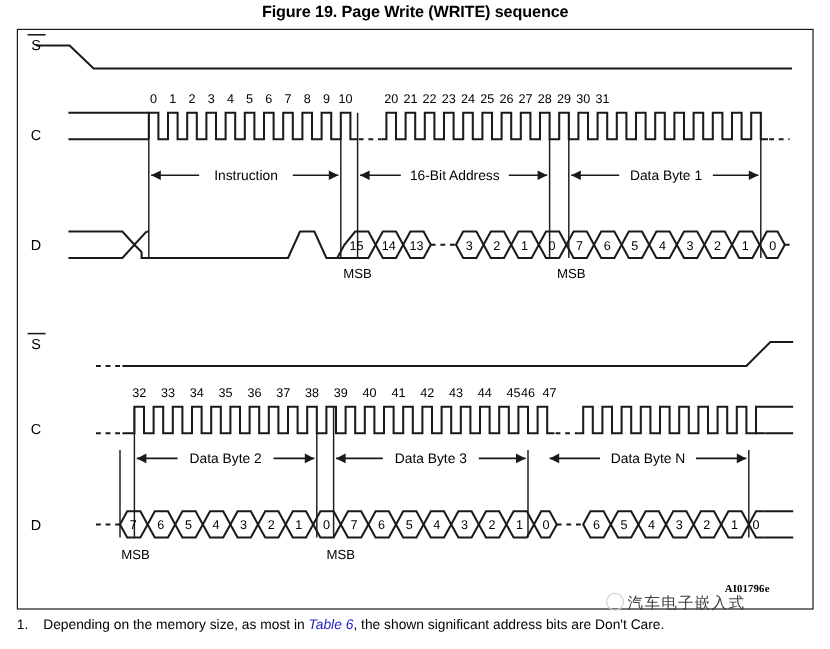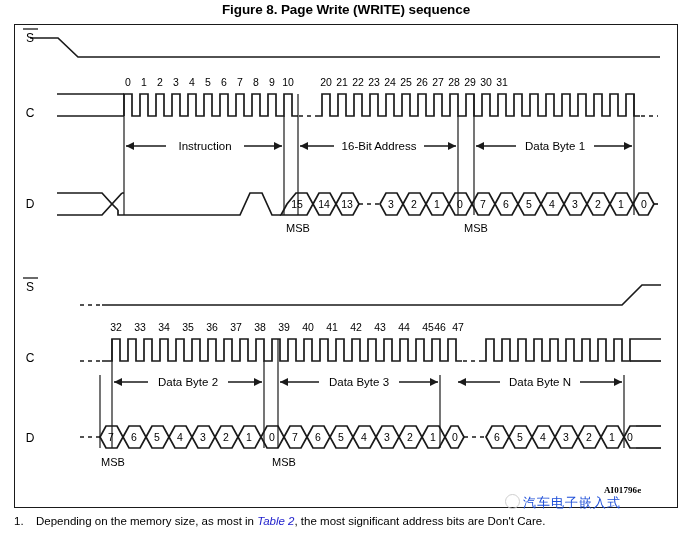--- a/index.html
+++ b/index.html
@@ -62,21 +62,21 @@
   }
   .footnote .fn-link {
     color: #2222cc;
     font-style: italic;
   }
   .watermark {
     position: absolute;
     left: 505px;
     top: 494px;
     font-size: 13px;
-    color: #1d4ed8;
+    color: #404040;
     font-family: "DejaVu Sans", sans-serif;
     letter-spacing: 1px;
     white-space: nowrap;
     pointer-events: none;
   }
   .watermark .wm-logo {
     display: inline-block;
     width: 13px;
     height: 13px;
     border: 1px solid #cfcfcf;
@@ -106,21 +106,21 @@
   .wf { fill: none; stroke: #1a1a1a; stroke-width: 1.7; stroke-linejoin: miter; }
   .refline { stroke: #1a1a1a; stroke-width: 1.2; fill: none; }
   .arrowline { stroke: #1a1a1a; stroke-width: 1.3; fill: none; }
   .dashbrk { stroke: #1a1a1a; stroke-width: 1.7; fill: none; stroke-linecap: butt; }
 </style>
 </head>
 <body>
 
 <div id="page">
 
-  <div class="fig-title">Figure 8. Page Write (WRITE) sequence</div>
+  <div class="fig-title">Figure 19. Page Write (WRITE) sequence</div>
 
   <div class="fig-frame"></div>
 
   <svg class="diagram" viewBox="0 0 692 541" xmlns="http://www.w3.org/2000/svg">
 
     <g>
       <path class="wf" d="M 30 38 L 58 38 L 78 57 L 660 57"></path>
       <text class="siglbl" x="30" y="42">S</text>
       <line x1="23" y1="29" x2="38" y2="29" stroke="#1a1a1a" stroke-width="1.3"></line>
     </g>
@@ -465,16 +465,16 @@
 
   </svg>
 
   <div class="ai-code">AI01796e</div>
 
   <div class="watermark">
     <span class="wm-logo"></span><span>汽车电子嵌入式</span>
   </div>
 
   <div class="footnote">
-    <span class="fn-num">1.</span><span>Depending on the memory size, as most in </span><span class="fn-link">Table 2</span><span>, the most significant address bits are Don't Care.</span>
+    <span class="fn-num">1.</span><span>Depending on the memory size, as most in </span><span class="fn-link">Table 6</span><span>, the shown significant address bits are Don't Care.</span>
   </div>
 
 </div>
 
 </body></html>

